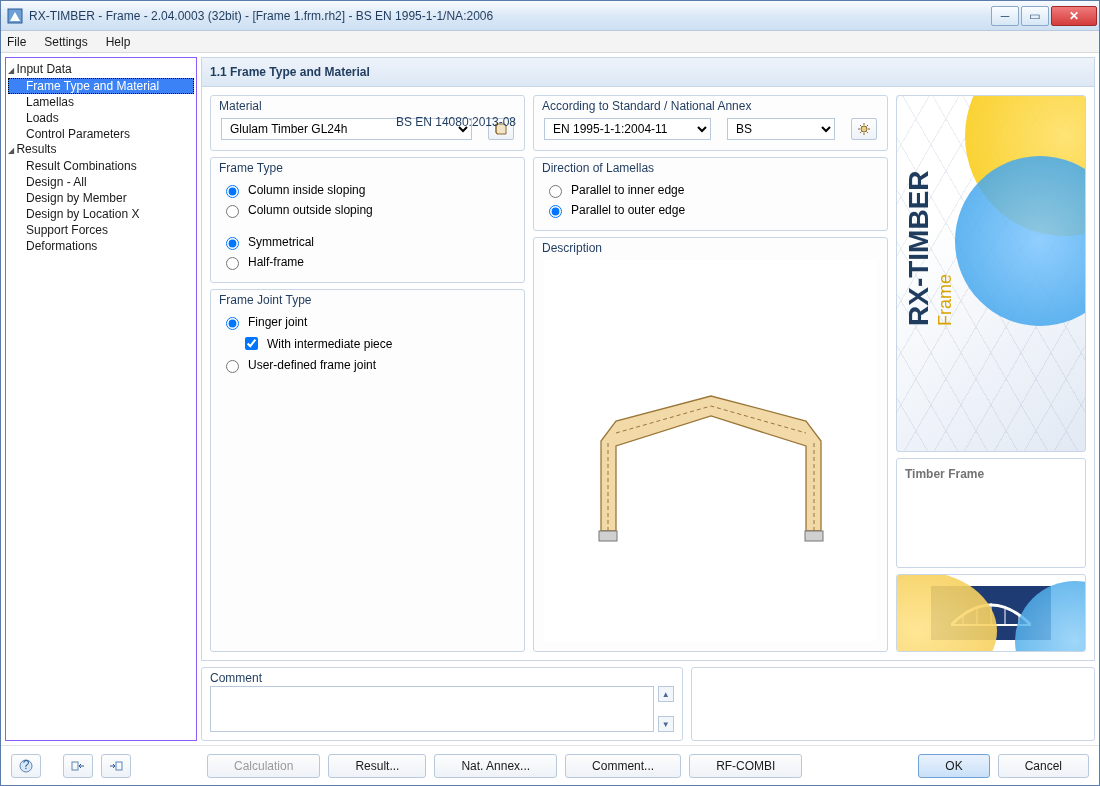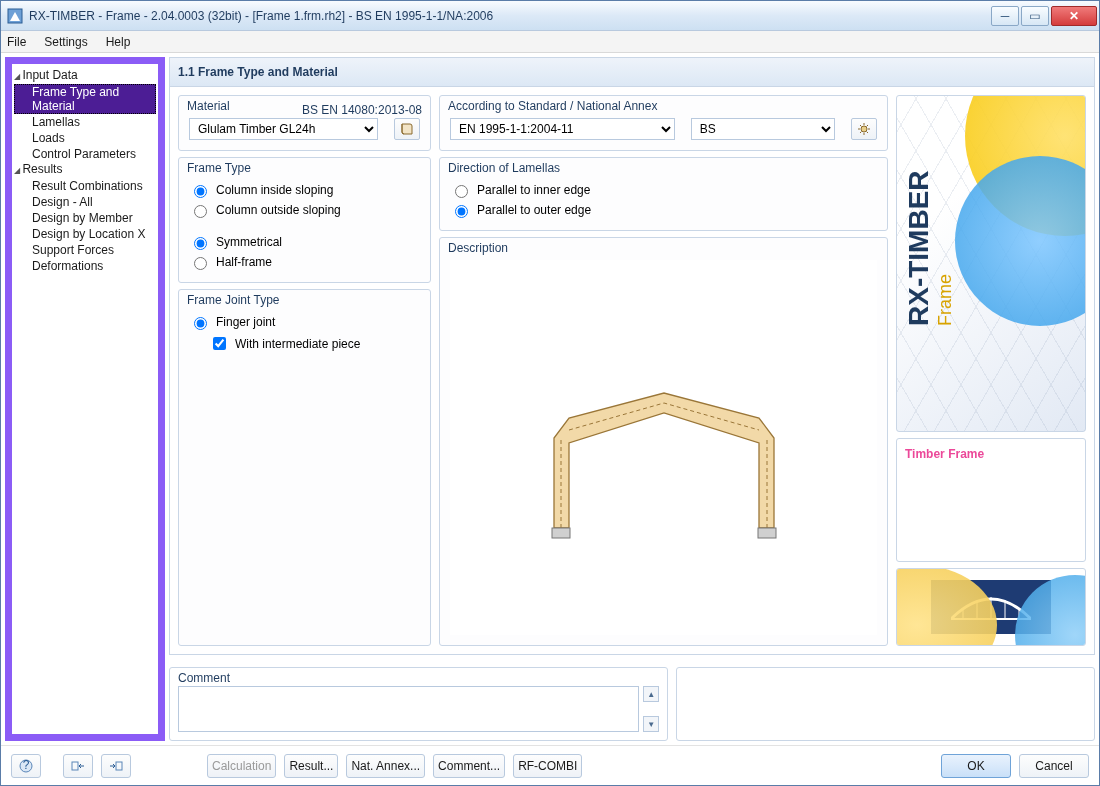--- a/index.html
+++ b/index.html
@@ -7,54 +7,54 @@
 .window { width:1100px; height:786px; border:1px solid #5a7ca8; background:#fff; display:flex; flex-direction:column; }
 .titlebar { height:30px; background:linear-gradient(#f8fbff,#dce9f7,#cde0f2); display:flex; align-items:center; padding:0 2px 0 6px; border-bottom:1px solid #b8c9de; }
 .titlebar-icon { width:16px; height:16px; margin-right:6px; }
 .title-text { color:#1f3b5e; flex:1; }
 .win-btns { display:flex; }
 .win-btn { width:28px; height:20px; margin-left:2px; border:1px solid #8aa8c7; border-radius:2px; background:linear-gradient(#f9fcff,#d7e7f5); display:flex; align-items:center; justify-content:center; color:#2a4f76; }
 .win-close { width:46px; background:linear-gradient(#f07b7b,#d43c3c); border:1px solid #a02a2a; color:#fff; font-weight:bold; }
 .menubar { height:22px; background:#f4f4f4; display:flex; align-items:center; padding:0 6px; border-bottom:1px solid #d9d9d9; }
 .menubar span { margin-right:18px; color:#1a1a1a; }
 .body-area { flex:1; display:flex; padding:4px; gap:4px; min-height:0; }
-.tree-panel { width:160px; border:7px solid #8b5cf6; background:#fff; padding:4px 2px; }
+.tree-panel { width:192px; border:1px solid #8b5cf6; background:#fff; padding:4px 2px; }
 .tree-root { color:#1a1a1a; margin-bottom:2px; }
 .tree-root::before { content:"◢ "; color:#555; font-size:8px; }
 .tree-item { padding:1px 2px 1px 18px; color:#1a1a1a; }
-.tree-item.sel { background:#4c1d95; color:#fff; border:1px dotted #000; padding:0 1px 0 17px; }
+.tree-item.sel { background:#3b82f6; color:#fff; border:1px dotted #000; padding:0 1px 0 17px; }
 .main-panel { flex:1; display:flex; flex-direction:column; min-width:0; }
 .panel-header { height:30px; background:linear-gradient(#eef3fa,#dce8f5); border:1px solid #c9d6e6; display:flex; align-items:center; padding:0 8px; color:#1f3b5e; font-weight:bold; }
 .panel-body { flex:1; border:1px solid #c9d6e6; border-top:none; padding:8px; display:flex; gap:8px; min-height:0; }
 .col { display:flex; flex-direction:column; gap:6px; }
-.col-left { width:253px; }
+.col-left { width:315px; }
 .col-mid { flex:1; min-width:0; }
 .col-right { width:190px; }
 .group { border:1px solid #c9d6e6; border-radius:3px; background:#fdfdfe; padding:22px 10px 10px 10px; position:relative; }
 .group-flex { flex:1; min-height:0; }
 .group-title { position:absolute; top:3px; left:8px; color:#1f3b5e; font-weight:normal; }
-.group-title-extra { position:absolute; top:7px; right:8px; color:#1f3b5e; }
+.group-title-extra { position:absolute; top:19px; right:8px; color:#1f3b5e; }
 .selectrow { display:flex; gap:16px; align-items:center; }
 select, input[type=text], textarea { border:1px solid #b8c9de; background:#fff; padding:2px 4px; font-family:inherit; font-size:12px; }
 select { height:22px; }
 .icon-btn { width:26px; height:22px; border:1px solid #b8c9de; background:linear-gradient(#fdfdfd,#eef2f7); border-radius:2px; display:flex; align-items:center; justify-content:center; }
 .radio-row, .check-row { display:flex; align-items:center; gap:6px; padding:2px 0; }
 .check-row.indent { margin-left:20px; }
 .desc-canvas { flex:1; background:#fff; display:flex; align-items:center; justify-content:center; min-height:0; }
 .sidebar-graphic { flex:1; border:1px solid #c9d6e6; border-radius:3px; position:relative; overflow:hidden; background:linear-gradient(140deg,#fff 0%,#fff 30%,#e2e9f4 100%); }
 .big-text { position:absolute; left:6px; top:230px; transform:rotate(-90deg); transform-origin:left top; color:#1f3b5e; font-size:28px; font-weight:bold; white-space:nowrap; }
 .big-sub { position:absolute; left:38px; top:230px; transform:rotate(-90deg); transform-origin:left top; color:#d8a300; font-size:18px; white-space:nowrap; }
-.sidebar-label-box { border:1px solid #c9d6e6; border-radius:3px; padding:8px; color:#ec4899; font-weight:bold; height:124px; }
+.sidebar-label-box { border:1px solid #c9d6e6; border-radius:3px; padding:8px; color:#737373; font-weight:bold; height:110px; }
 .sidebar-logo-box { border:1px solid #c9d6e6; border-radius:3px; height:78px; display:flex; align-items:center; justify-content:center; }
 .logo-block { width:120px; height:54px; background:#1e3b73; display:flex; align-items:center; justify-content:center; }
-.comment-row { display:flex; gap:8px; margin-top:12px; }
+.comment-row { display:flex; gap:8px; margin-top:6px; }
 .comment-box { border:1px solid #c9d6e6; border-radius:3px; padding:18px 8px 8px 8px; position:relative; flex:1; }
 textarea.comment { width:100%; height:46px; resize:none; }
 .footer { height:40px; display:flex; align-items:center; padding:0 10px; gap:8px; border-top:1px solid #e3e3e3; }
-.ftr-btn { height:24px; border:1px solid #b8c9de; background:linear-gradient(#fdfdfd,#eef2f7); border-radius:3px; padding:0 4px; display:flex; align-items:center; color:#1a1a1a; }
+.ftr-btn { height:24px; border:1px solid #b8c9de; background:linear-gradient(#fdfdfd,#eef2f7); border-radius:3px; padding:0 26px; display:flex; align-items:center; color:#1a1a1a; }
 .ftr-btn.disabled { color:#9a9a9a; }
 .ftr-btn.primary { background:linear-gradient(#e9f2fd,#c9e0f8); border-color:#6fa3d8; min-width:70px; justify-content:center; }
 .ftr-btn.icon { width:30px; padding:0; justify-content:center; }
 .spacer { flex:1; }
 .scroll-arrows { width:16px; display:flex; flex-direction:column; justify-content:space-between; margin-left:4px; }
 .sa { width:16px; height:16px; border:1px solid #b8c9de; background:#f2f5f9; font-size:8px; display:flex; align-items:center; justify-content:center; color:#4a6a8e; }
 .flag-eu { display:inline-block; width:16px; height:11px; background:#003399; position:relative; margin-right:4px; vertical-align:middle; }
 .flag-uk { display:inline-block; width:16px; height:11px; background:linear-gradient(#cf142b 33%,#fff 33%,#fff 66%,#00247d 66%); margin-right:4px; vertical-align:middle; }
 .blob-yellow { position:absolute; width:200px; height:200px; border-radius:50%; background:radial-gradient(circle,#ffe066,#f7c600); right:-80px; top:-60px; opacity:.9;}
 .blob-blue { position:absolute; width:170px; height:170px; border-radius:50%; background:radial-gradient(circle,#7fc7ff,#2e9be6); right:-40px; top:60px; opacity:.85;}
@@ -151,20 +151,24 @@
           <div class="group group-flex">
             <div class="group-title">Frame Joint Type</div>
             <div class="radio-row">
                 <input type="radio" name="jt" checked="" style="">
                 <span>Finger joint</span>
               </div>
             <div class="check-row indent">
                 <input type="checkbox" checked="" style="">
                 <span>With intermediate piece</span>
               </div>
+            <div class="radio-row">
+                <input type="radio" name="jt" style="">
+                <span>User-defined frame joint</span>
+              </div>
           </div>
 
         </div>
 
         <div class="col col-mid">
 
           <div class="group">
             <div class="group-title">According to Standard / National Annex</div>
             <div class="selectrow">
               <select style="flex:1.6">

